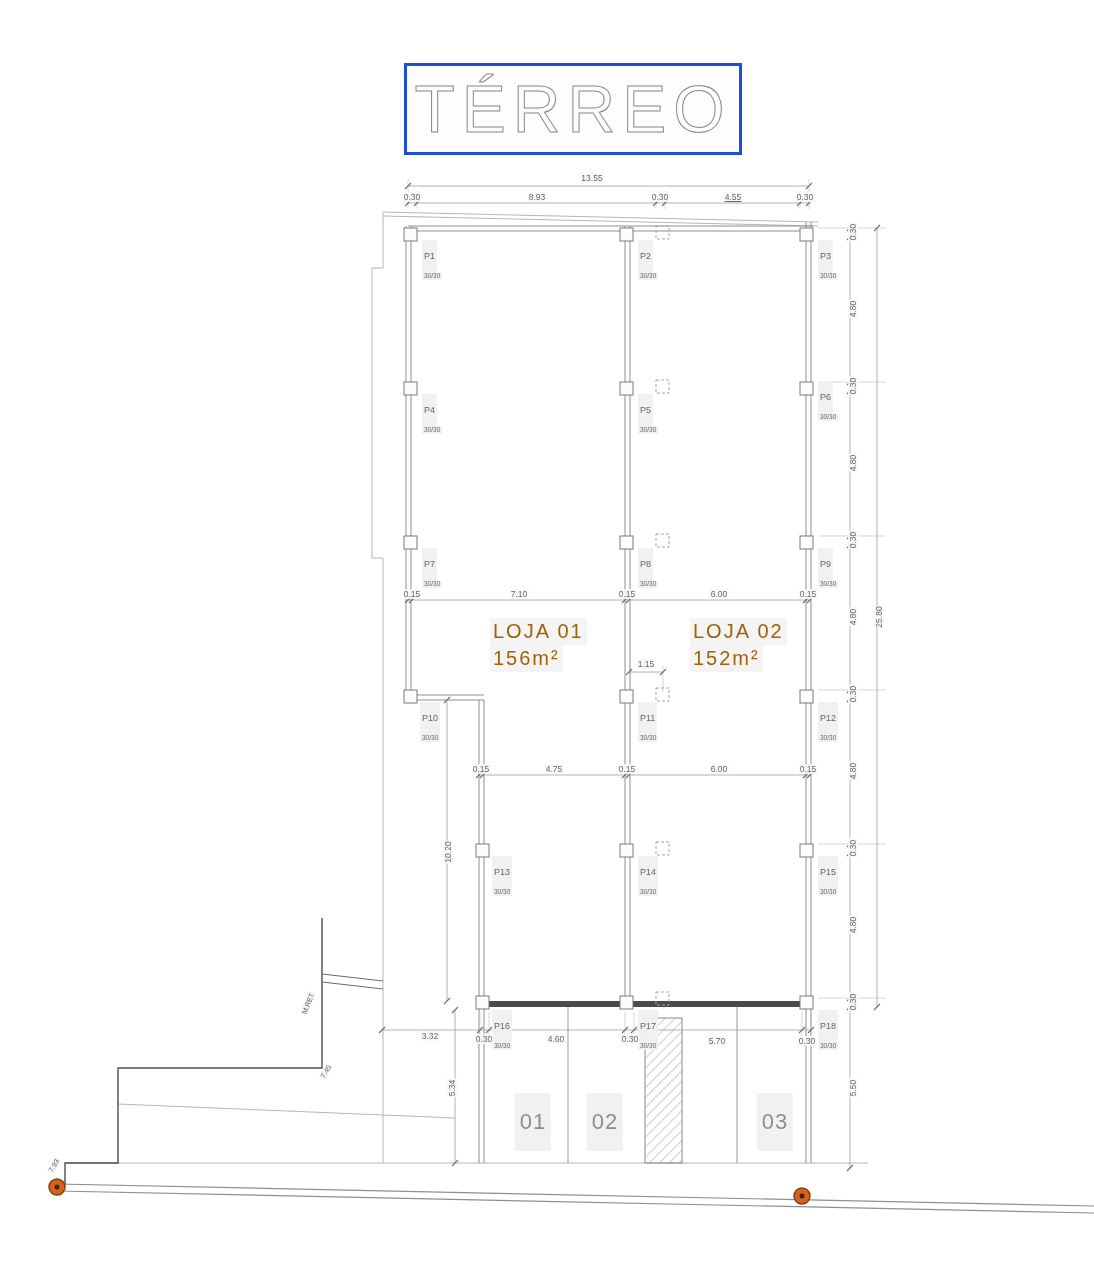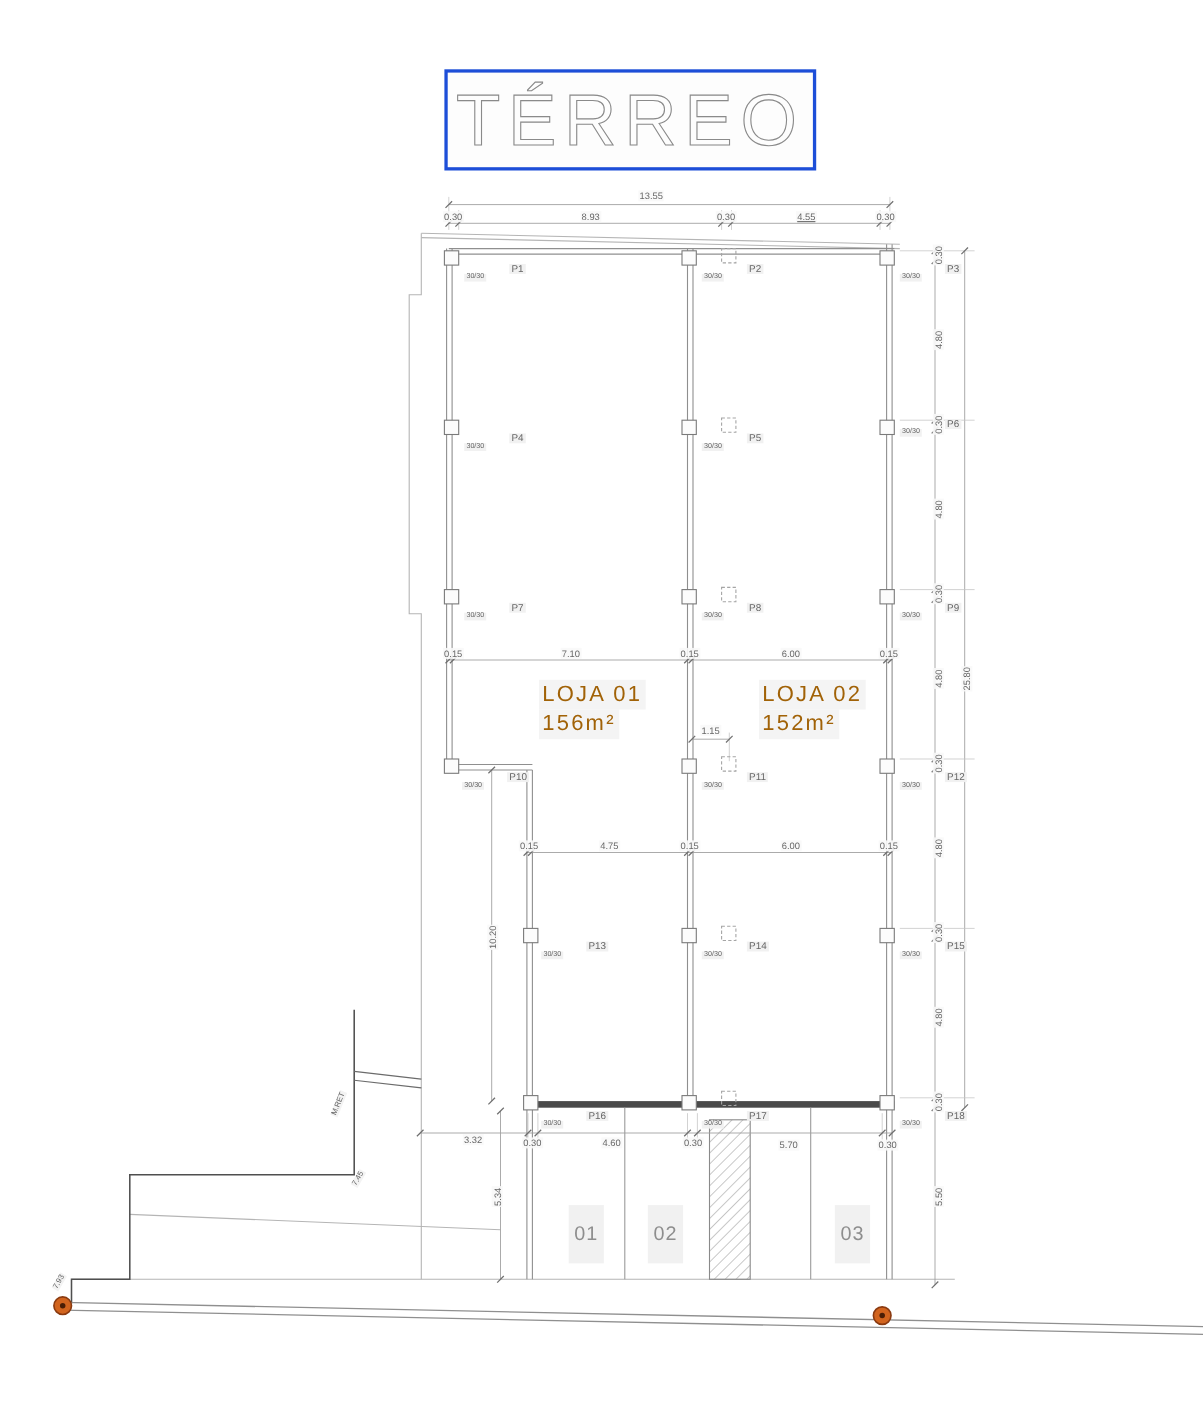--- a/index.html
+++ b/index.html
@@ -7,25 +7,25 @@
           font-family:"Liberation Sans", sans-serif;}
   svg{position:absolute;left:0;top:0;}
   .title-box{position:absolute;left:404px;top:63px;width:332px;height:86px;
              border:3px solid #1d4ed8;background:#fdfdfd;display:flex;align-items:center;justify-content:center;}
   .title-text{font-size:66px;letter-spacing:7px;color:transparent;-webkit-text-stroke:1px #8a8a8a;
               font-weight:400;white-space:nowrap;}
   .dim{position:absolute;transform:translate(-50%,-50%);font-size:8.5px;color:#666;
        background:rgba(248,248,248,.9);padding:0 1px;white-space:nowrap;z-index:3;}
   .dim.rot{transform:translate(-50%,-50%) rotate(-90deg);}
   .plabel{position:absolute;z-index:3;font-size:9px;color:#666;line-height:1.05;}
-  .plabel .pid{display:block;background:rgba(240,240,240,.95);width:fit-content;padding:0 2px;margin-left:41px;}
+  .plabel .pid{display:block;background:rgba(240,240,240,.95);width:fit-content;padding:12px 2px;}
   .plabel .psize{display:block;background:rgba(240,240,240,.95);width:fit-content;padding:0 2px;font-size:6.5px;}
   .loja{position:absolute;z-index:3;color:#a16207;font-size:20px;letter-spacing:2px;line-height:1.35;}
   .loja span{background:rgba(243,243,243,.92);padding:0 3px;width:fit-content;display:block;}
-  .stall{position:absolute;transform:translate(-50%,-50%);font-size:18px;letter-spacing:1px;color:#8e8e8e;
+  .stall{position:absolute;transform:translate(-50%,-50%);font-size:22px;letter-spacing:1px;color:#8e8e8e;
          background:rgba(240,240,240,.95);padding:16px 5px;z-index:3;}
   .spot{position:absolute;font-size:7px;color:#666;background:rgba(242,242,242,.9);
         padding:0 1px;z-index:3;white-space:nowrap;}
 </style>
 </head>
 <body>
 
 <div class="canvas">
 
   <svg width="1094" height="1280" viewBox="0 0 1094 1280">

